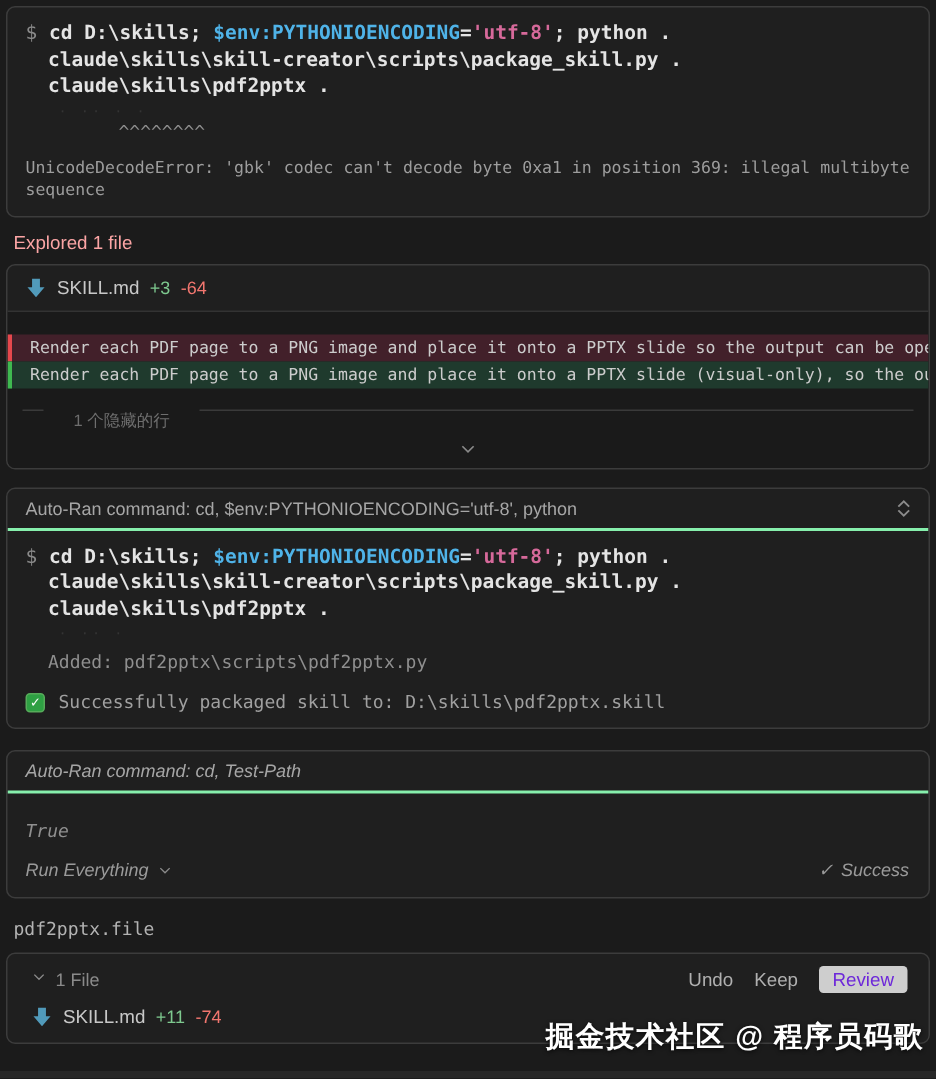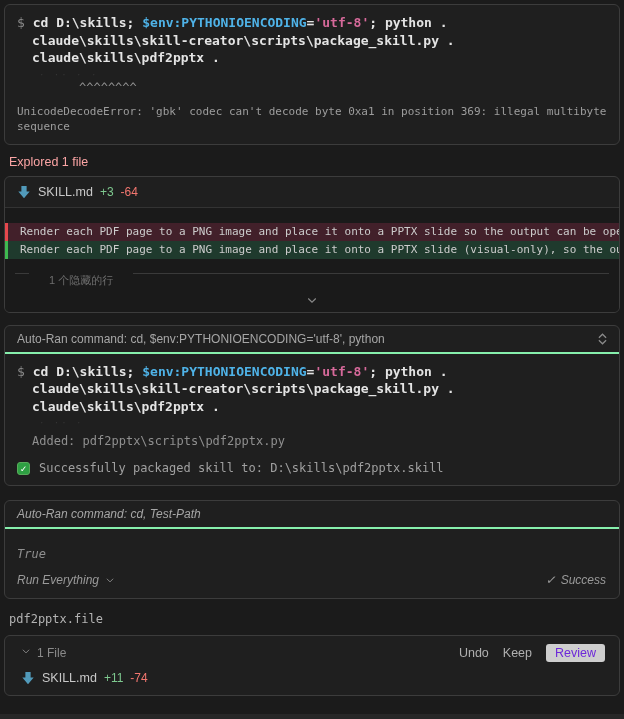--- a/index.html
+++ b/index.html
@@ -183,14 +183,15 @@
     <div class="rev-row2">
       <svg class="file-icon" viewBox="0 0 16 16">
           <path d="M5 1h6v6.5h3.5L8 15 1.5 7.5H5z" fill="#519aba"></path>
         </svg>
       <span class="fname">SKILL.md</span>
       <span class="plus">+11</span>
       <span class="minus">-74</span>
     </div>
   </div>
 
+  <div class="watermark">掘金技术社区 @ 程序员码歌</div>
   <div class="bottom-strip"></div>
 </div>
 
 </body></html>

